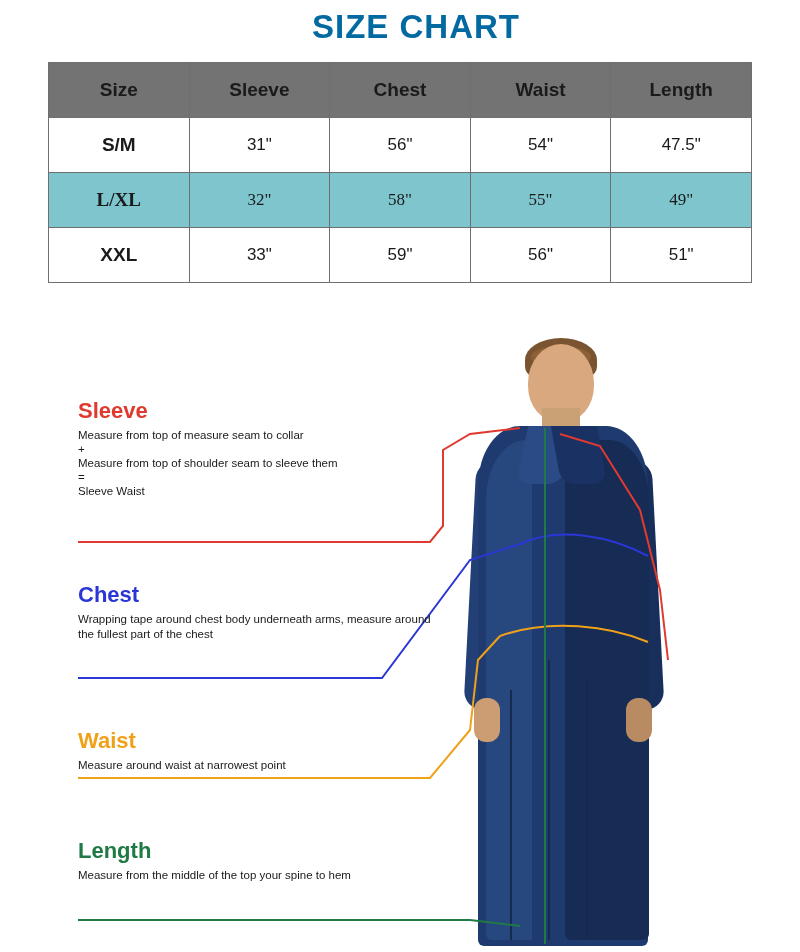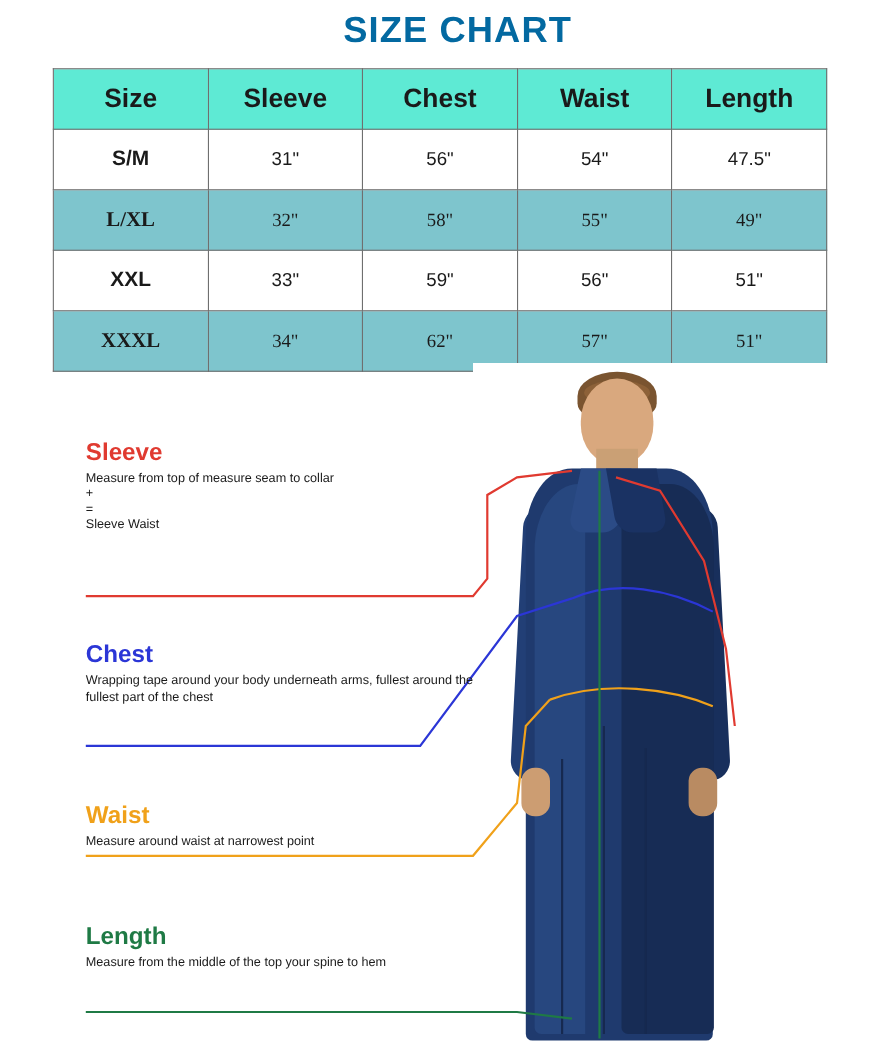--- a/index.html
+++ b/index.html
@@ -39,22 +39,22 @@
   }
   #size-table td, #size-table th {
     border: 1px solid #6f6f6f;
     text-align: center;
     height: 54px;
     font-size: 17px;
     color: #1a1a1a;
     padding: 0;
   }
   #size-table thead th {
-    background: #5eead4;
-    font-size: 24px;
+    background: #737373;
+    font-size: 19px;
     font-weight: bold;
   }
   #size-table tbody tr.light td { background: #ffffff; }
   #size-table tbody tr.teal td  { background: #7ec5cd; font-family: Liberation Serif, serif; }
   #size-table tbody td.size-cell {
     font-weight: bold;
     font-size: 19px;
   }
 
   
@@ -264,27 +264,20 @@
       <td>55"</td>
       <td>49"</td>
     </tr>
     <tr class="light">
       <td class="size-cell">XXL</td>
       <td>33"</td>
       <td>59"</td>
       <td>56"</td>
       <td>51"</td>
     </tr>
-    <tr class="teal">
-      <td class="size-cell">XXXL</td>
-      <td>34"</td>
-      <td>62"</td>
-      <td>57"</td>
-      <td>51"</td>
-    </tr>
   </tbody>
 </table>
 
 <div id="diagram">
 
   <div id="photo">
     <div id="hair"></div>
     <div id="head"></div>
     <div id="neck"></div>
     <div id="arm-l"></div>
@@ -322,28 +315,29 @@
       <path d="M78 590 L470 590 L520 596" fill="none" stroke="#1f7a45" stroke-width="2"></path>
       <path d="M545 98 L545 614" fill="none" stroke="#1f7a45" stroke-width="2"></path>
     </g>
   </svg>
 
   <div class="legend" id="legend-sleeve">
     <h3>Sleeve</h3>
     <p>
       <span class="sym">Measure from top of measure seam to collar</span>
       <span class="sym">+</span>
+      <span class="sym">Measure from top of shoulder seam to sleeve them</span>
       <span class="sym">=</span>
       <span class="sym">Sleeve Waist</span>
     </p>
   </div>
 
   <div class="legend" id="legend-chest">
     <h3>Chest</h3>
-    <p>Wrapping tape around your body underneath arms, fullest around the fullest part of the chest</p>
+    <p>Wrapping tape around chest body underneath arms, measure around the fullest part of the chest</p>
   </div>
 
   <div class="legend" id="legend-waist">
     <h3>Waist</h3>
     <p>Measure around waist at narrowest point</p>
   </div>
 
   <div class="legend" id="legend-length">
     <h3>Length</h3>
     <p>Measure from the middle of the top your spine to hem</p>

